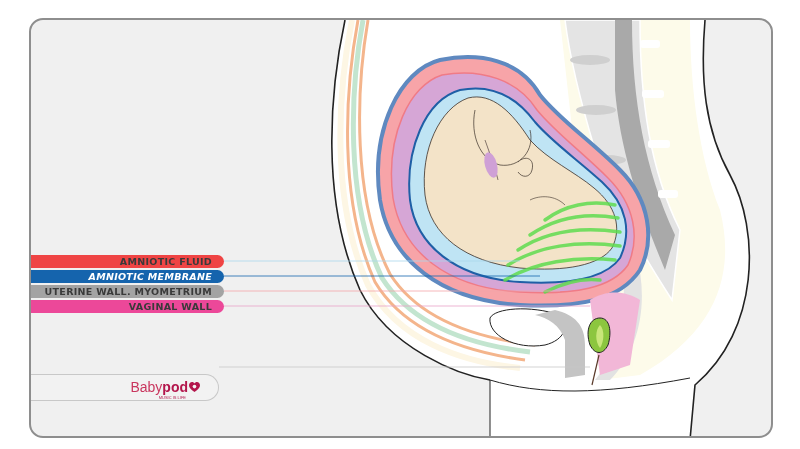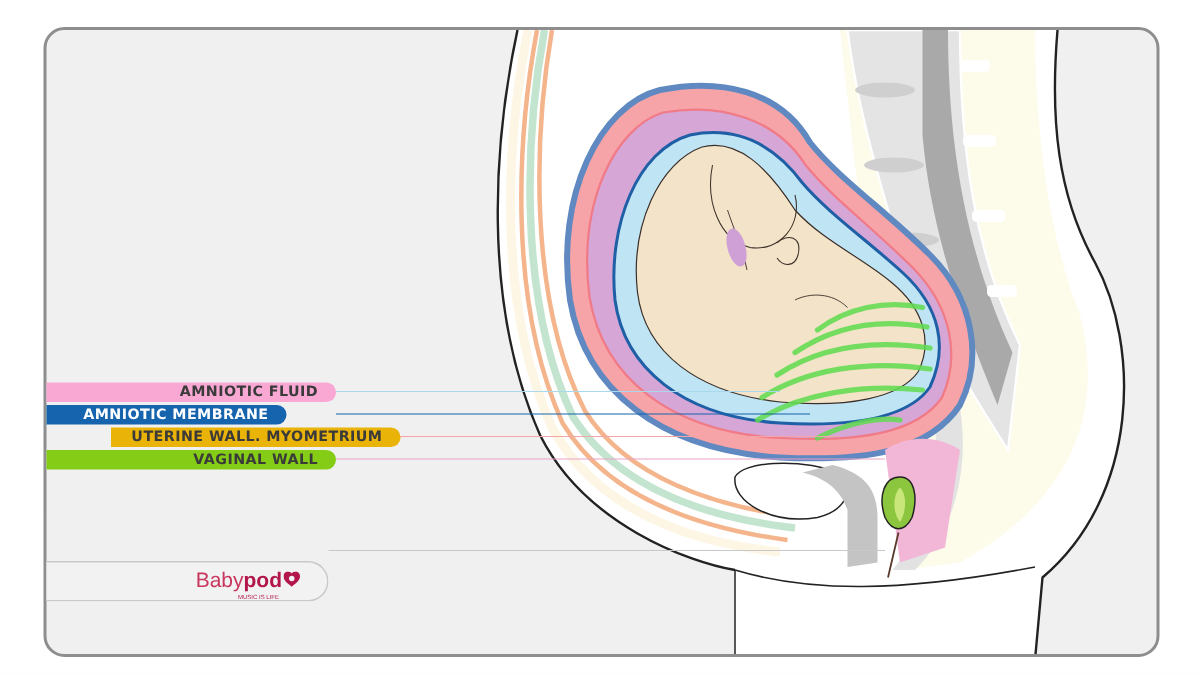--- a/index.html
+++ b/index.html
@@ -9,24 +9,24 @@
     border: 2px solid #8e8e8e; border-radius: 14px; background: #f0f0f0; overflow: hidden;
     box-sizing: border-box;
   }
   .illus { position: absolute; left: 0; top: 0; width: 800px; height: 449px; }
   .label {
     position: absolute; left: 31px; height: 13px; line-height: 13px;
     border-radius: 0 7px 7px 0; text-align: right; padding-right: 12px;
     font-size: 9.5px; font-weight: bold; letter-spacing: 0.3px; box-sizing: border-box;
     font-family: "DejaVu Sans", sans-serif;
   }
-  .lbl-fluid { top: 255px; width: 193px; background: #f9a8d4; color: #3a3a3a; }
-  .lbl-membrane { top: 270px; width: 160px; background: #1564ad; color: #ffffff; }
-  .lbl-uterine { top: 285px; width: 193px; background: #eab308; color: #3a3a3a; margin-left: 43px; }
-  .lbl-vaginal { top: 300px; width: 193px; background: #84cc16; color: #3a3a3a; }
+  .lbl-fluid { top: 255px; width: 193px; background: #ef4444; color: #3a3a3a; }
+  .lbl-membrane { top: 270px; width: 193px; background: #1564ad; color: #ffffff; font-style: italic; }
+  .lbl-uterine { top: 285px; width: 193px; background: #a3a3a3; color: #3a3a3a; }
+  .lbl-vaginal { top: 300px; width: 193px; background: #ec4899; color: #3a3a3a; }
   .logo-tab {
     position: absolute; left: 31px; top: 354px; width: 188px; height: 27px;
     border: 1px solid #c8c8c8; border-left: none; border-radius: 0 14px 14px 0;
     background: #f2f2f2; box-sizing: border-box; margin-top: 20px;
   }
   .logo {
     position: absolute; right: 18px; top: 3px; text-align: right;
   }
   .logo-text { font-size: 14px; color: #c9365e; font-family: "Liberation Sans", sans-serif; }
   .logo-text b { font-weight: 900; color: #b3164c; }

